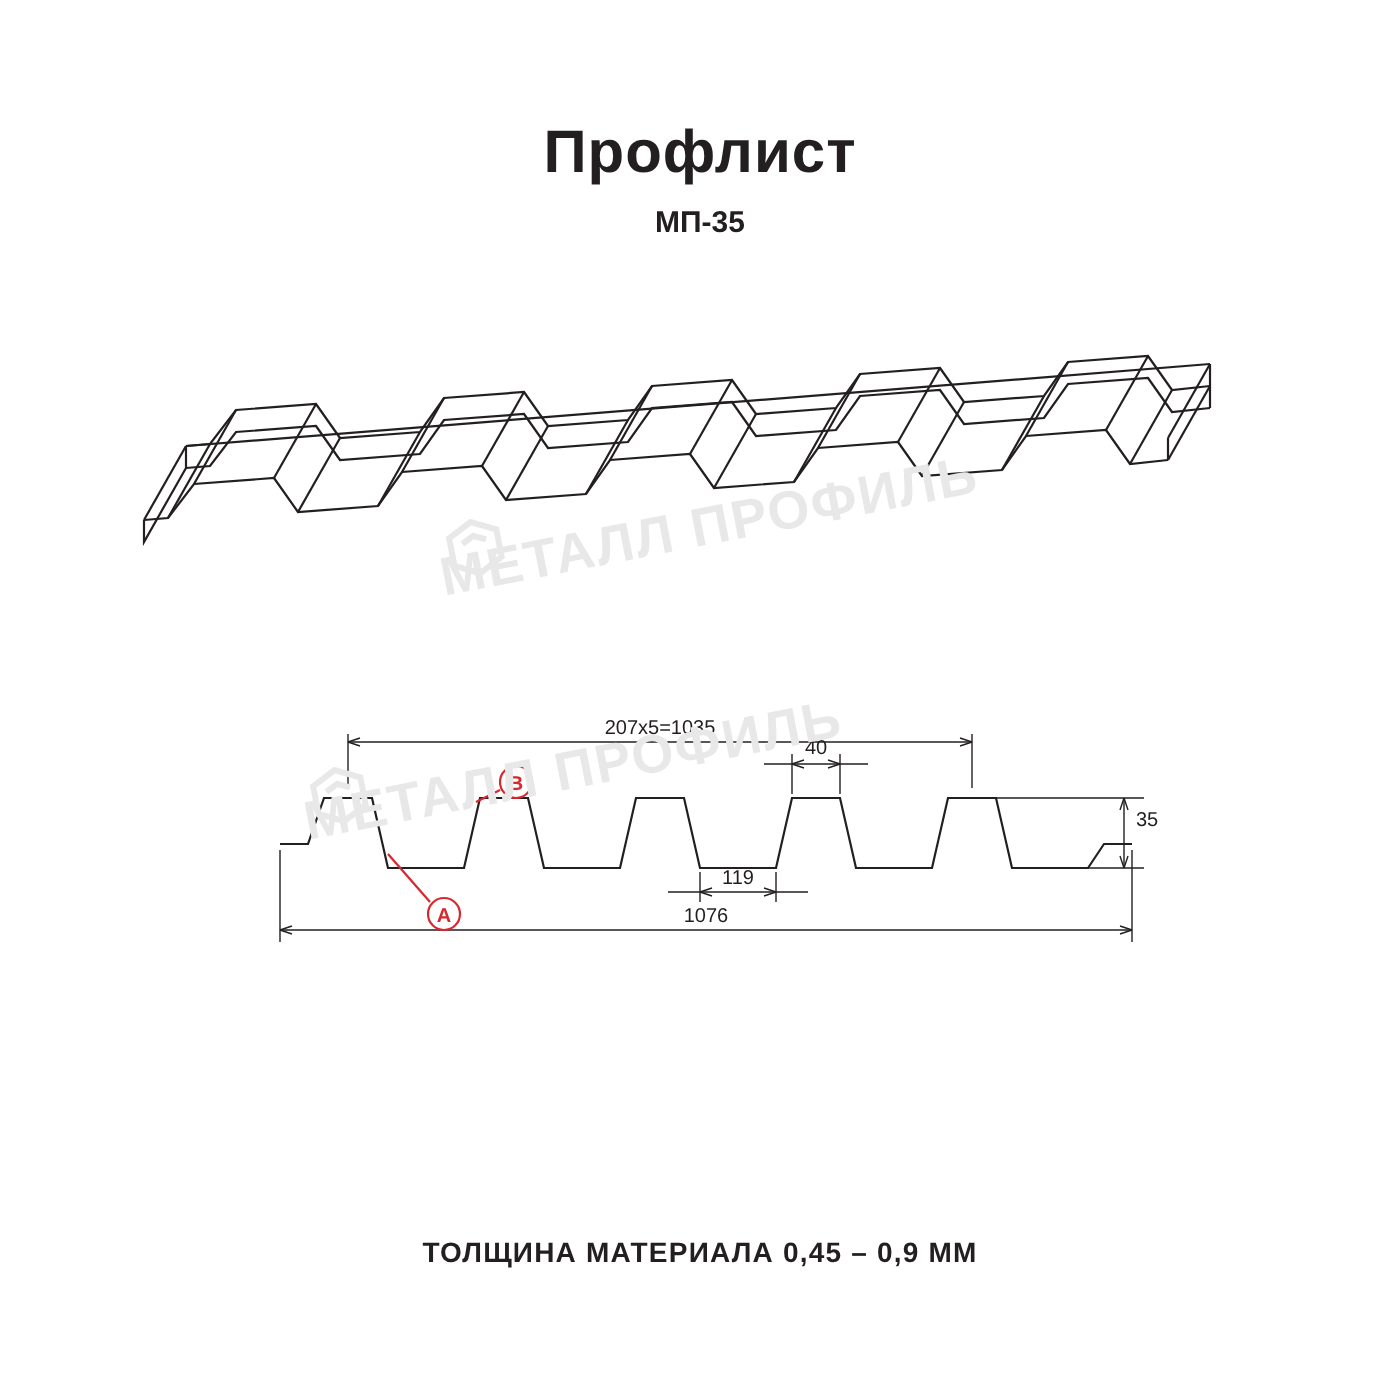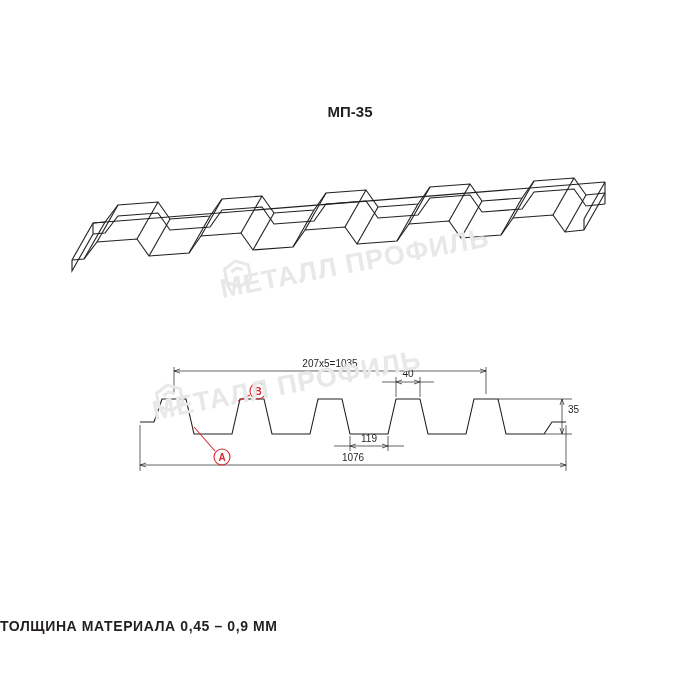--- a/index.html
+++ b/index.html
@@ -53,21 +53,21 @@
     top: 339px;
     left: 110px;
     width: 490px;
     height: 140px;
   }
   .footer {
     position: absolute;
     top: 618px;
     left: 0;
     width: 700px;
-    text-align: left;
+    text-align: center;
     font-size: 14px;
     font-weight: bold;
     letter-spacing: 0.6px;
     color: #231f20;
   }
   .wm {
     position: absolute;
     pointer-events: none;
     font-family: "Liberation Sans", sans-serif;
     font-weight: bold;
@@ -99,20 +99,21 @@
   .dim { fill: none; stroke: #231f20; stroke-width: 0.7; }
   .dimtxt { font-family: "Liberation Sans", sans-serif; font-size: 10px; fill: #231f20; }
   .redline { fill: none; stroke: #d7282f; stroke-width: 1.1; }
   .redtxt { font-family: "Liberation Sans", sans-serif; font-size: 10px; fill: #d7282f; font-weight: bold; }
 </style>
 </head>
 <body>
 
 <div class="page">
 
+  <div class="title">Профлист</div>
   <div class="subtitle">МП-35</div>
 
   <div class="iso-wrap">
     <svg width="580" height="150" viewBox="0 0 580 150">
       <g>
 
         <path class="ln" d="M 33,63 L 545,22"></path>
 
         <path class="ln" d="M 33,63
                             L 45,62

